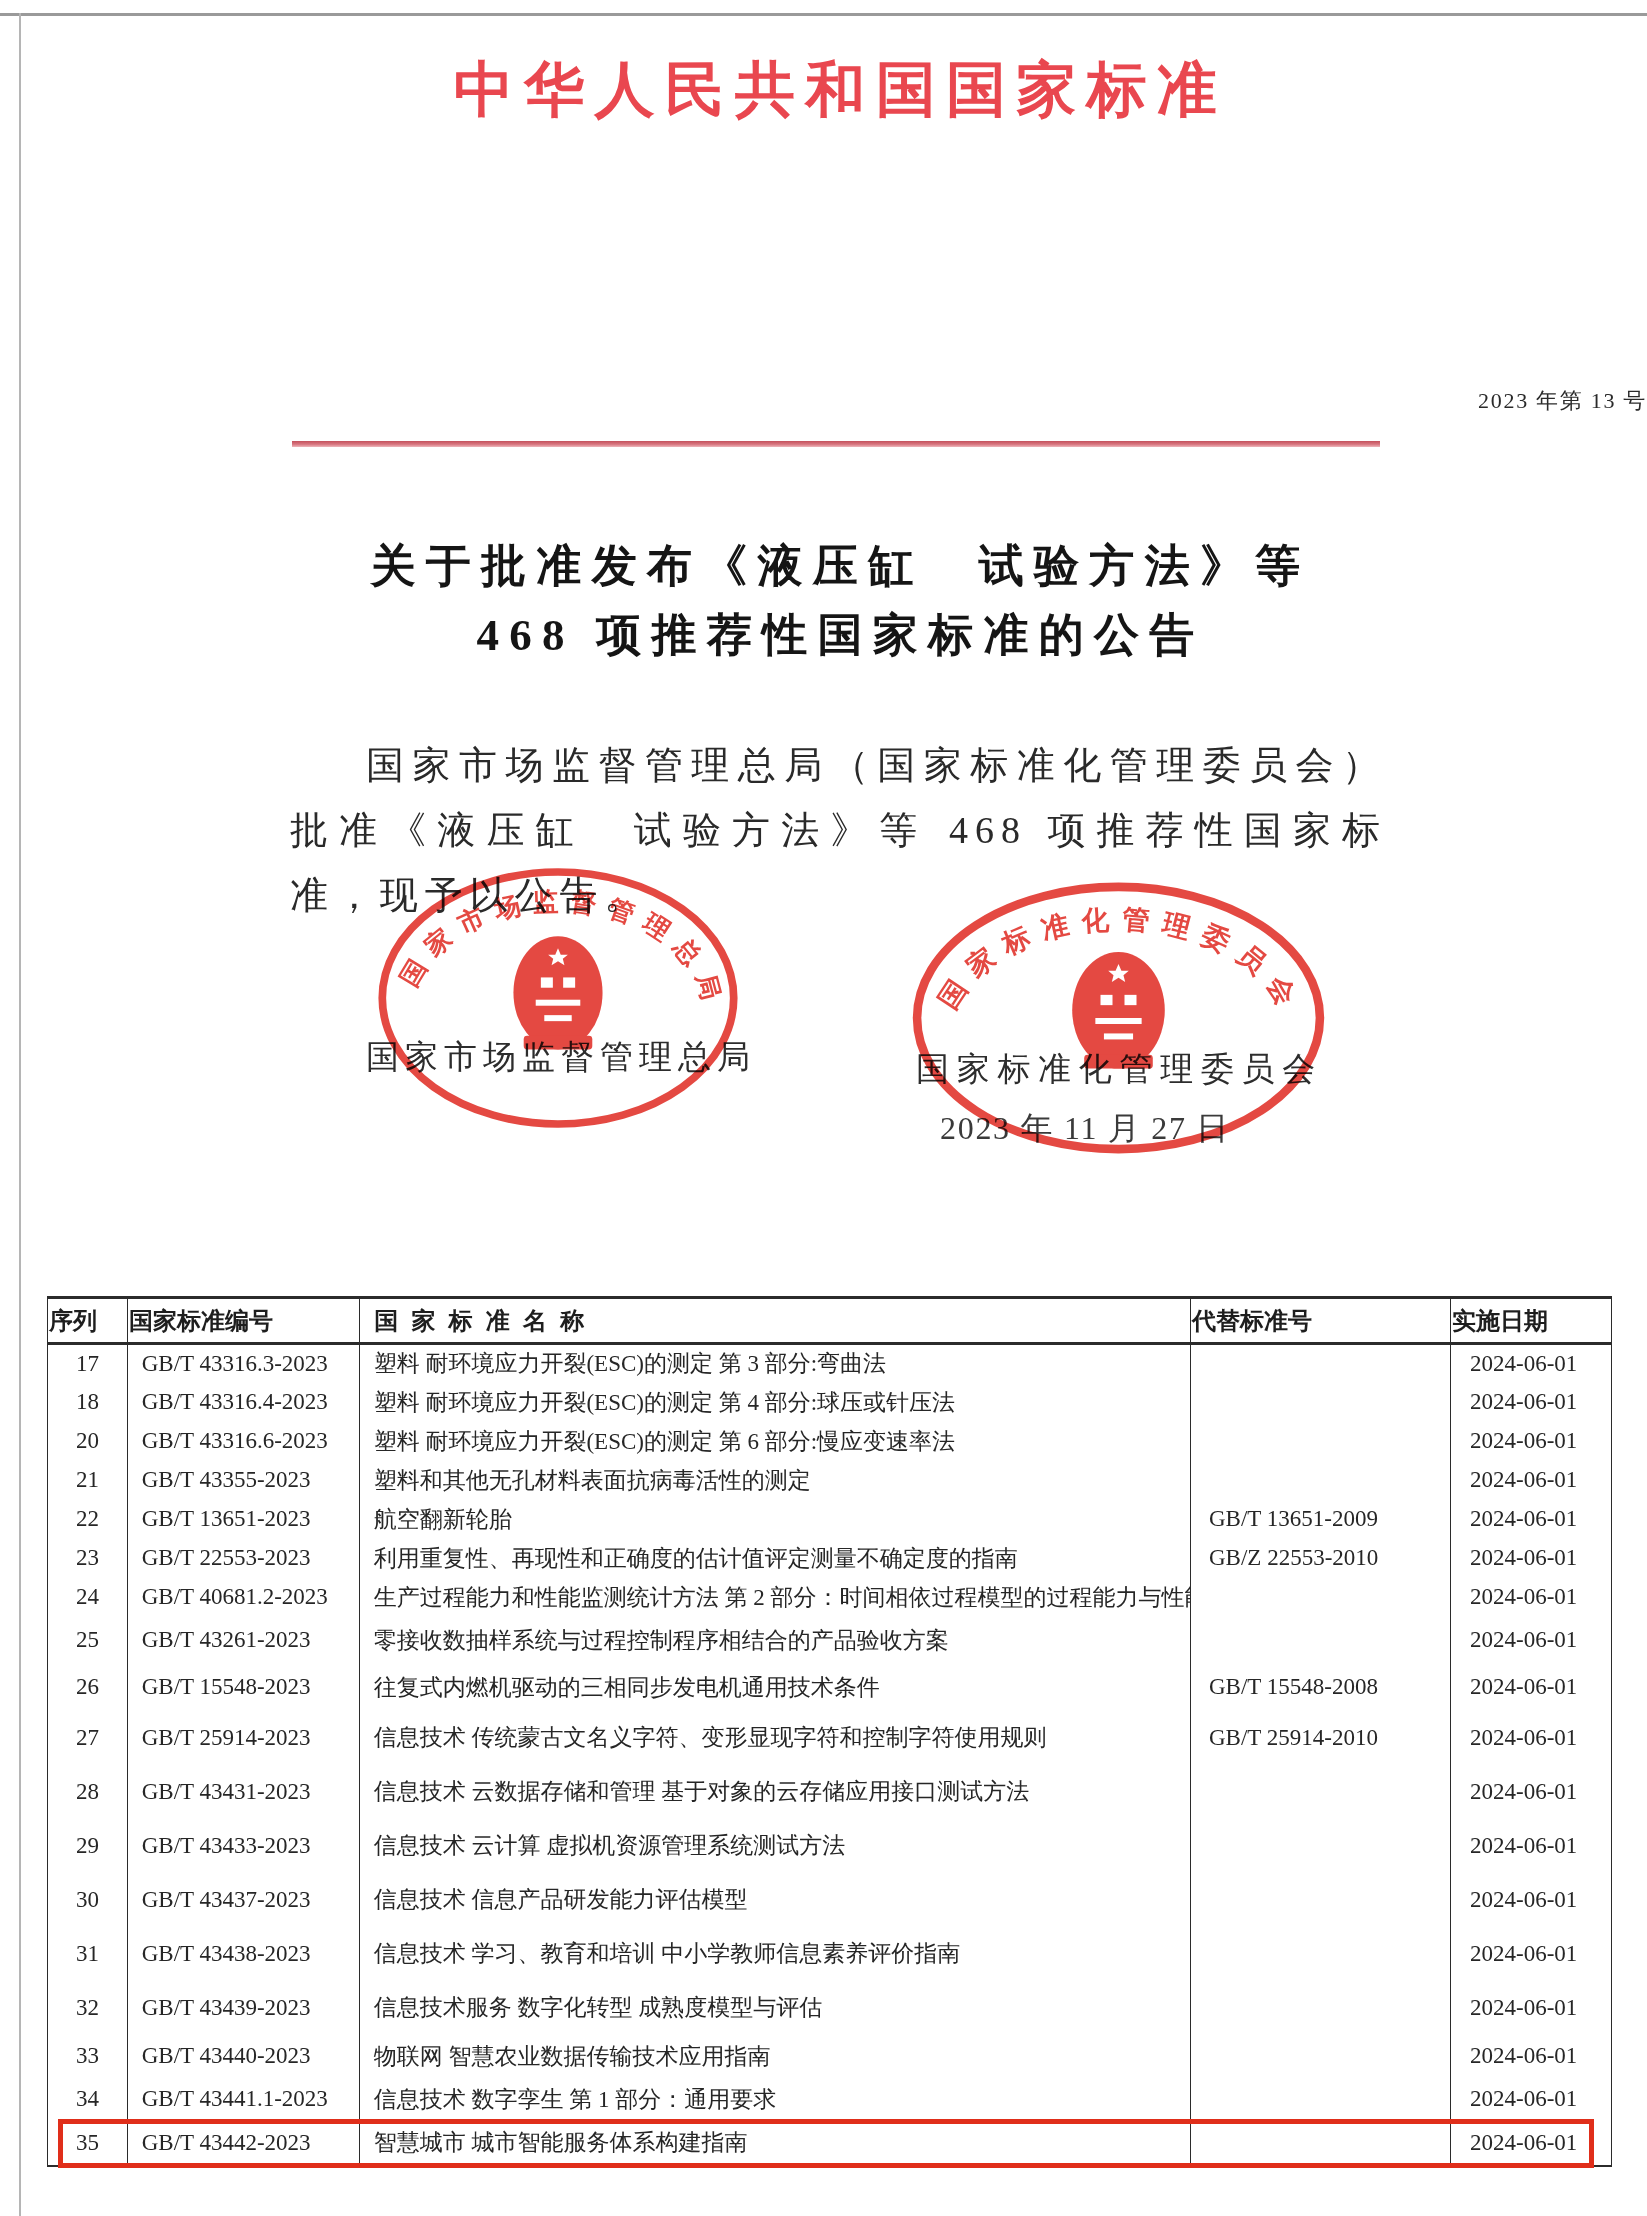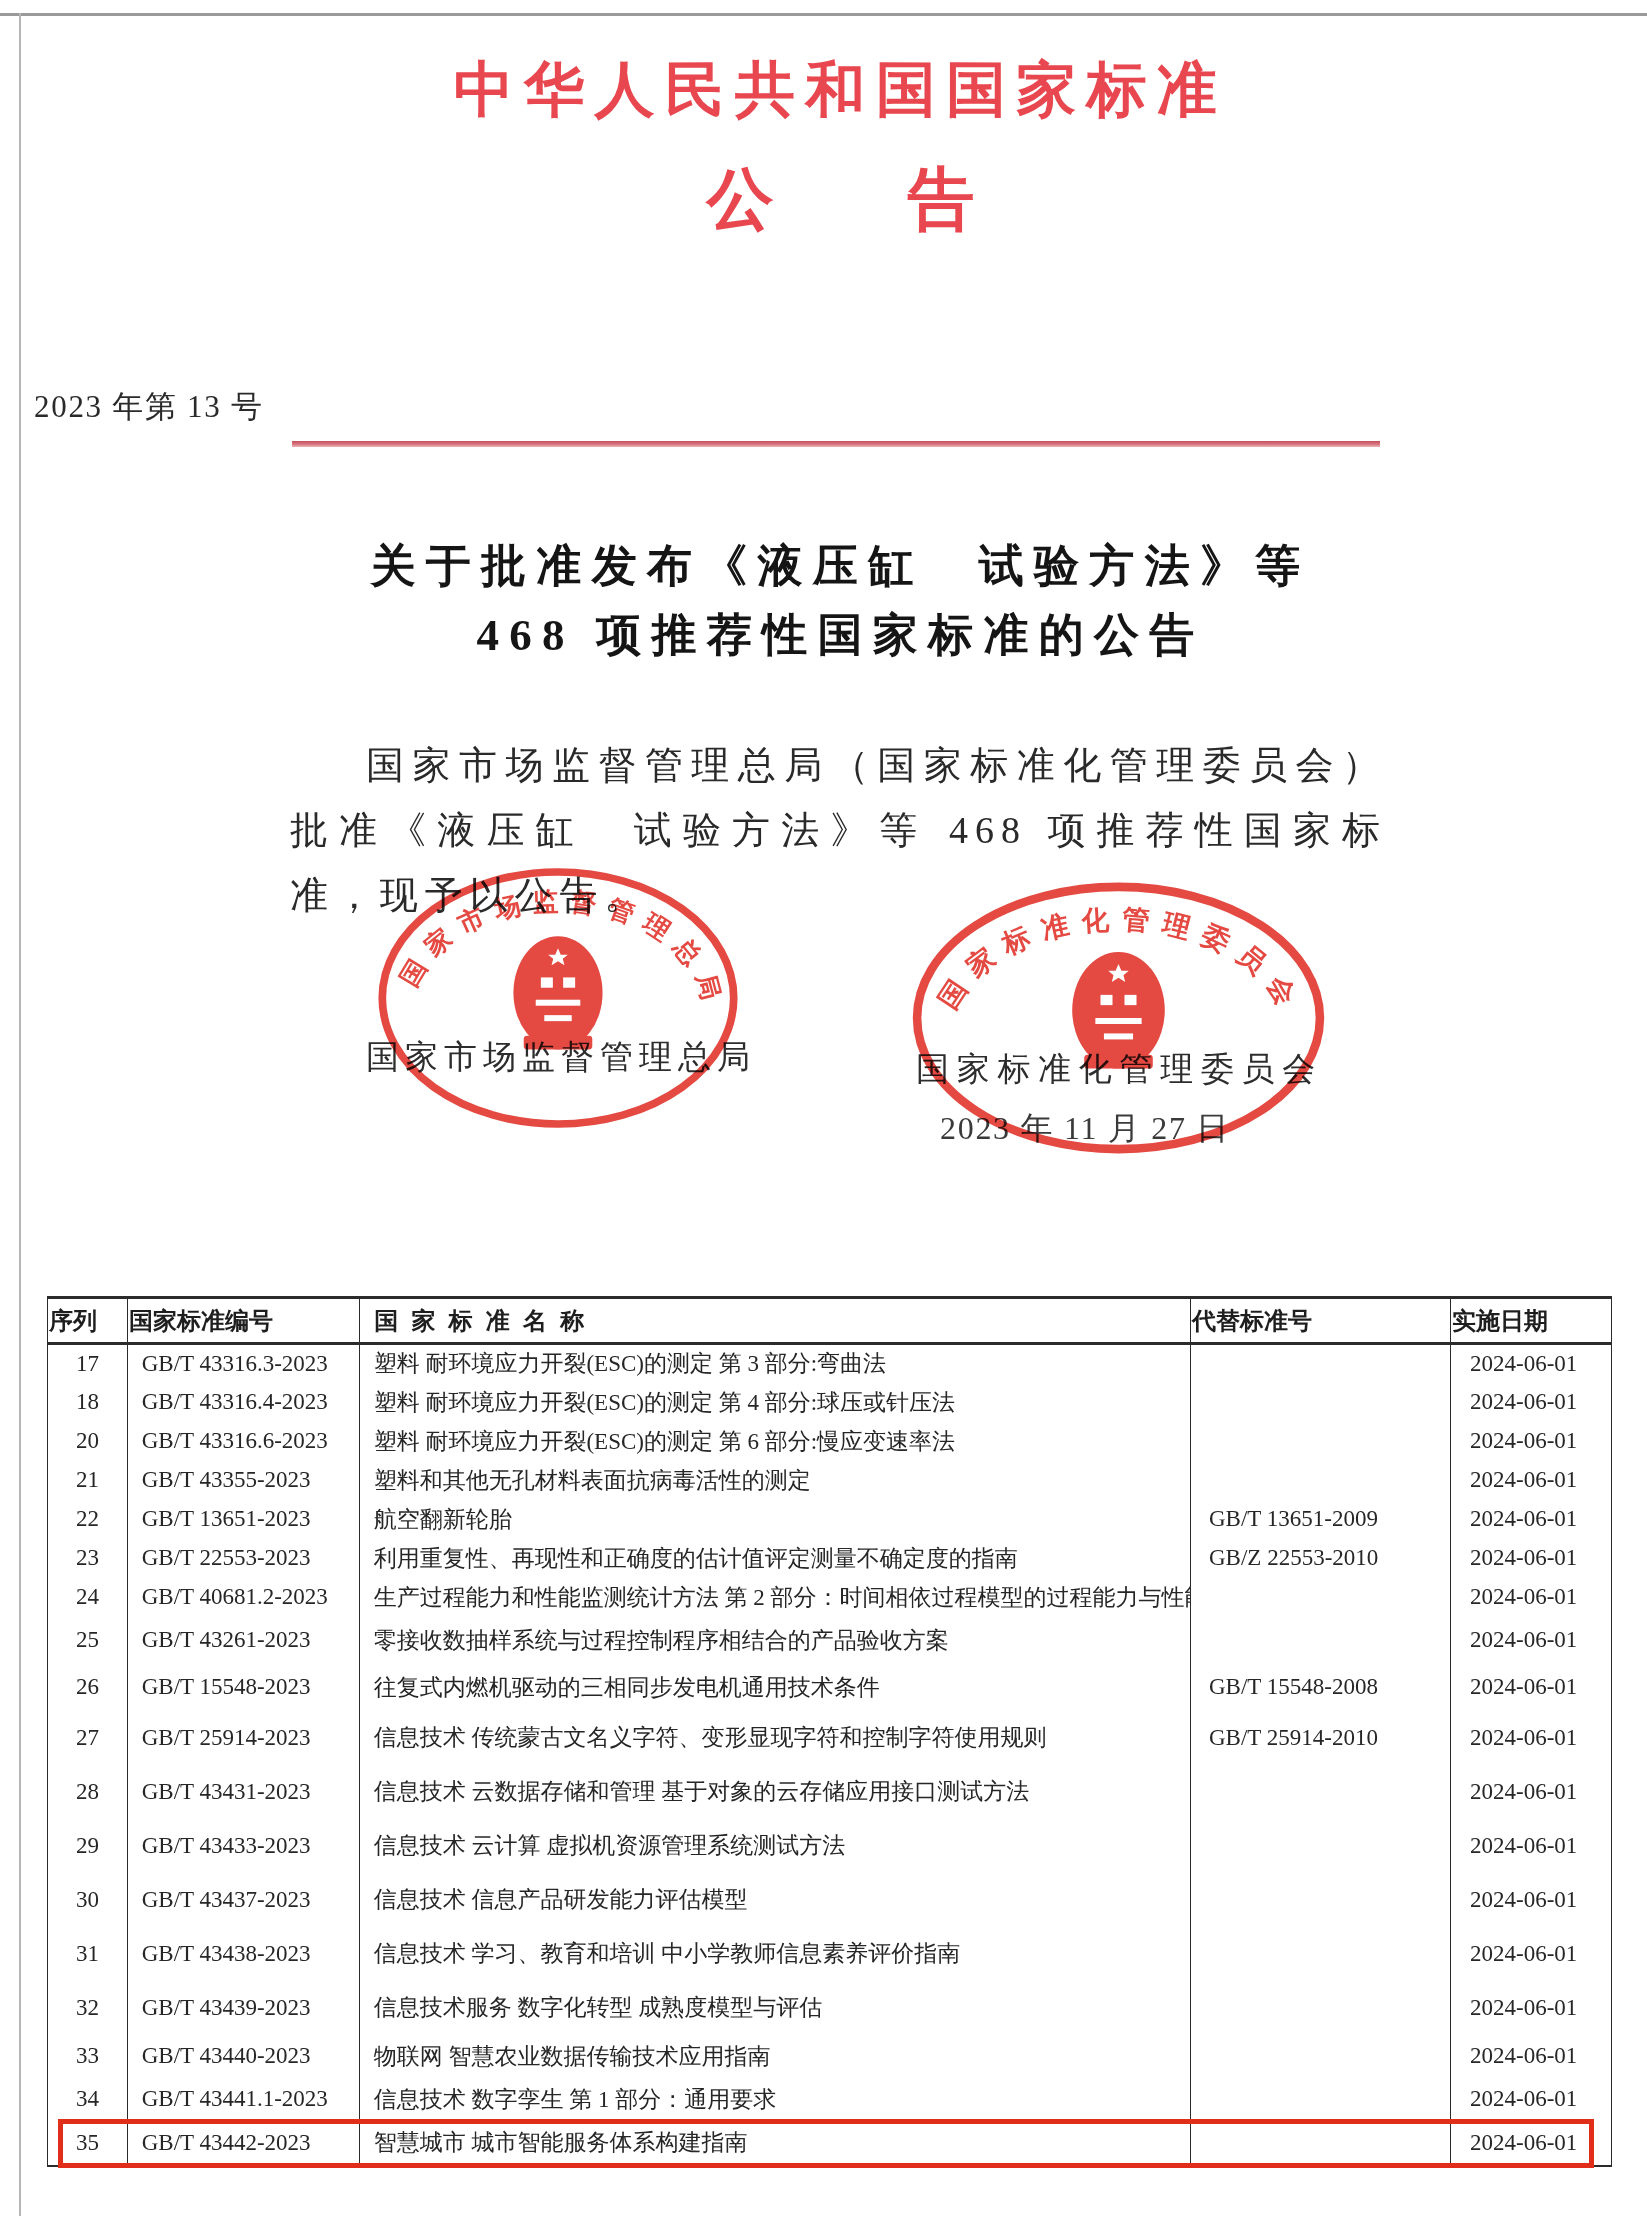--- a/index.html
+++ b/index.html
@@ -22,21 +22,21 @@
     text-align:center;font-size:60px;font-weight:700;
     letter-spacing:10.3px;color:var(--title-red);white-space:nowrap;
   }
   .doc-subtitle{
     position:absolute;left:34px;top:154px;width:1613px;
     text-align:center;font-size:67px;font-weight:700;
     color:var(--title-red);white-space:nowrap;
   }
   .doc-number{
     position:absolute;left:34px;top:386px;width:1613px;
-    text-align:left;font-size:31px;letter-spacing:1.7px;color:#2a2a2a;
+    text-align:right;font-size:22px;letter-spacing:1.7px;color:#2a2a2a;
   }
   .red-rule{
     position:absolute;left:292px;top:441px;width:1088px;height:6px;
     background:linear-gradient(180deg,#c4505c 0%,#d87680 55%,#eeb6bb 100%);
   }
   .announce-heading{
     position:absolute;left:34px;top:532px;width:1613px;
     text-align:center;font-size:45px;font-weight:700;
     letter-spacing:10.3px;line-height:69px;color:#151515;
   }
@@ -87,21 +87,20 @@
 </style>
 </head>
 <body>
 
 <div class="page" style="--title-red: #e9474f; --seal-red: #e23b33; --hl-red: #e02e1a;">
 
   <div class="edge-top"></div>
   <div class="edge-left"></div>
 
   <div class="doc-title">中华人民共和国国家标准</div>
-  <div class="doc-subtitle">公　　告</div>
   <div class="doc-number">2023 年第 13 号</div>
   <div class="red-rule"></div>
 
   <div class="announce-heading">
     <div>关于批准发布《液压缸　试验方法》等</div>
     <div>468 项推荐性国家标准的公告</div>
   </div>
 
   <div class="body-paragraph">国家市场监督管理总局（国家标准化管理委员会）批准《液压缸　试验方法》等 468 项推荐性国家标准，现予以公告。</div>
 

